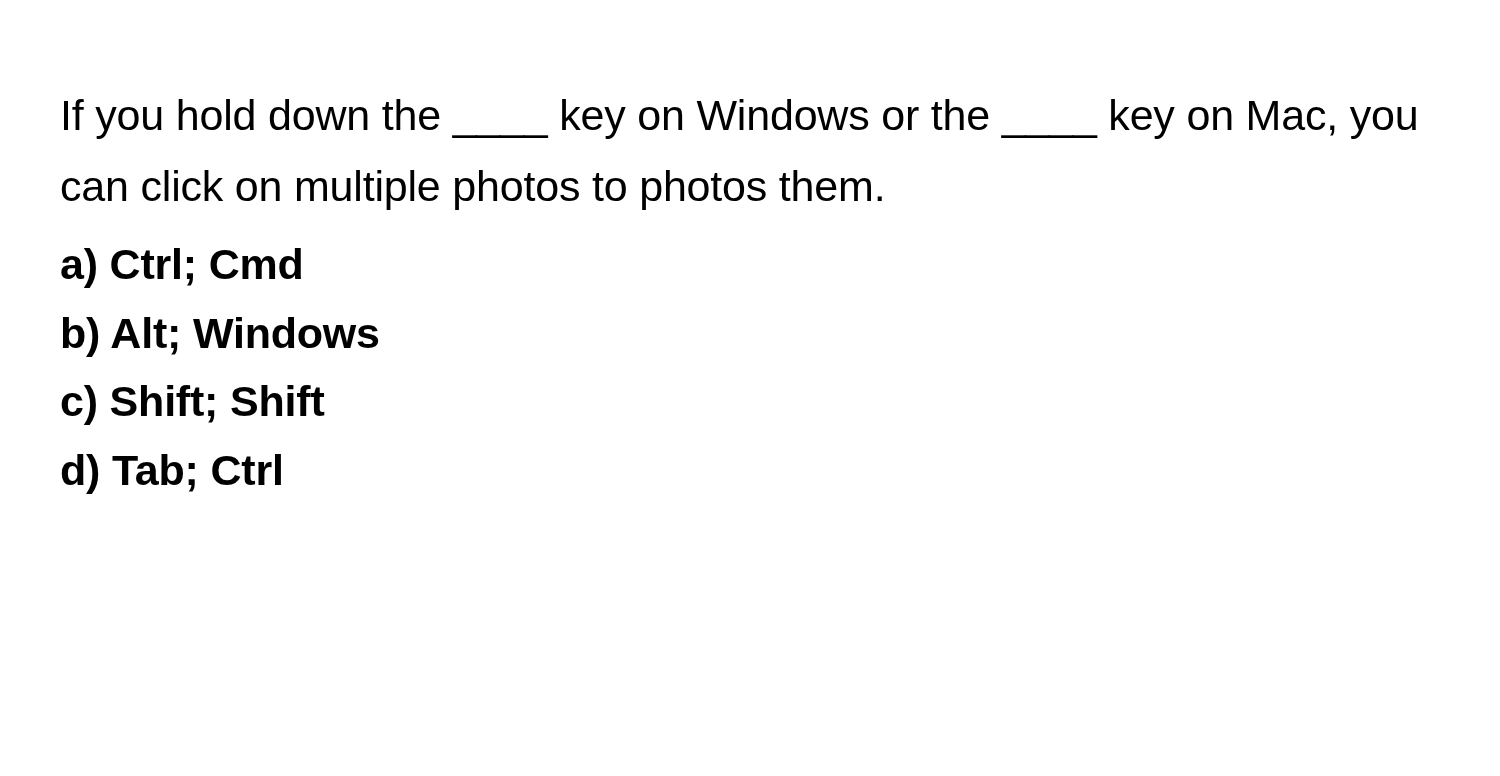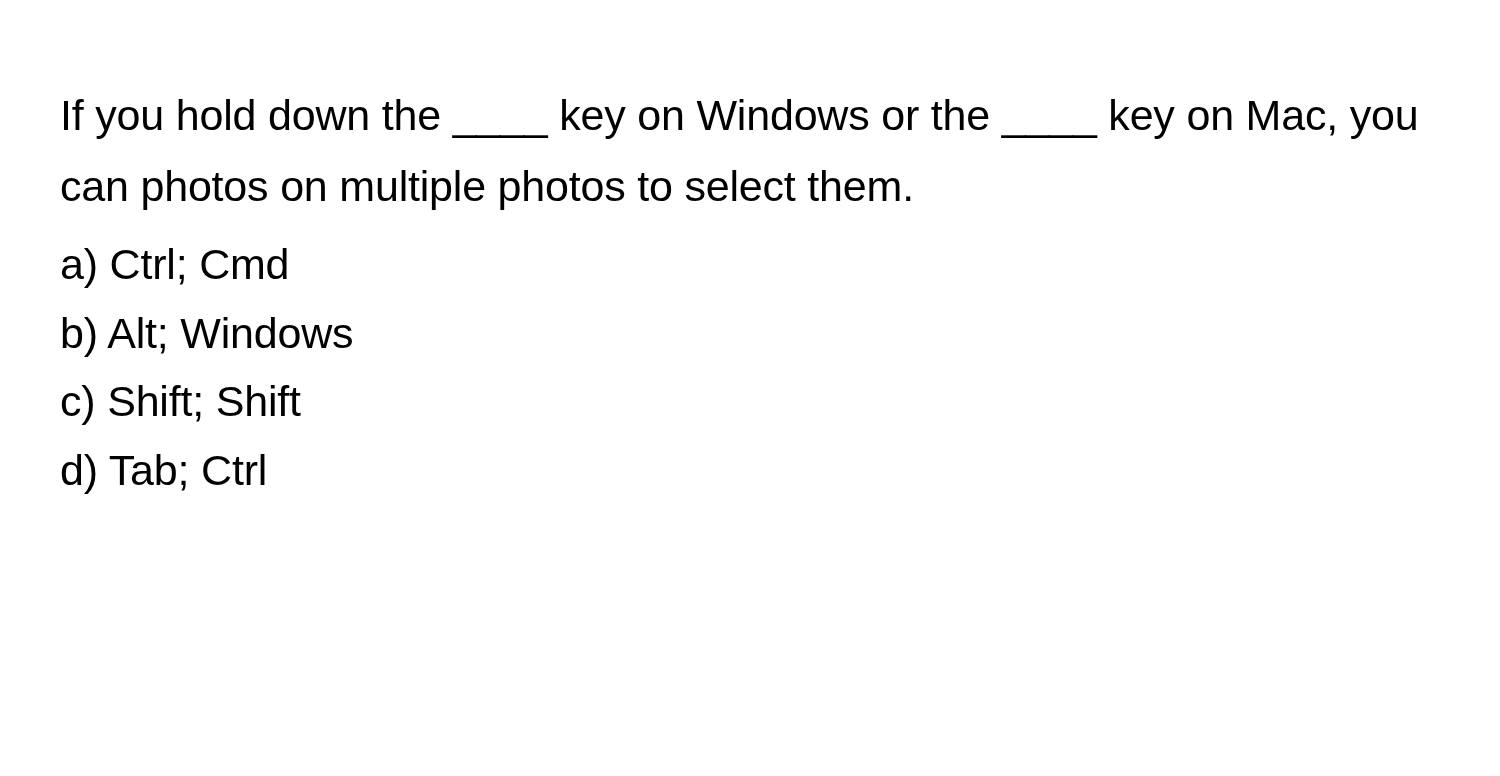--- a/index.html
+++ b/index.html
@@ -18,24 +18,24 @@
     .question-text {
       font-size: 43px;
       line-height: 1.65;
       font-weight: 400;
       letter-spacing: -0.2px;
       margin-bottom: 8px;
     }
     .option {
       font-size: 43px;
       line-height: 1.6;
-      font-weight: 400;
+      font-weight: 700;
       letter-spacing: -0.2px;
     }
   </style>
 </head>
 <body>
 
-<div class="question-text">If you hold down the ____ key on Windows or the ____ key on Mac, you can photos on multiple photos to select them.</div>
+<div class="question-text">If you hold down the ____ key on Windows or the ____ key on Mac, you can click on multiple photos to photos them.</div>
 <div class="option">a) Ctrl; Cmd</div>
 <div class="option">b) Alt; Windows</div>
 <div class="option">c) Shift; Shift</div>
 <div class="option">d) Tab; Ctrl</div>
 
 </body></html>

